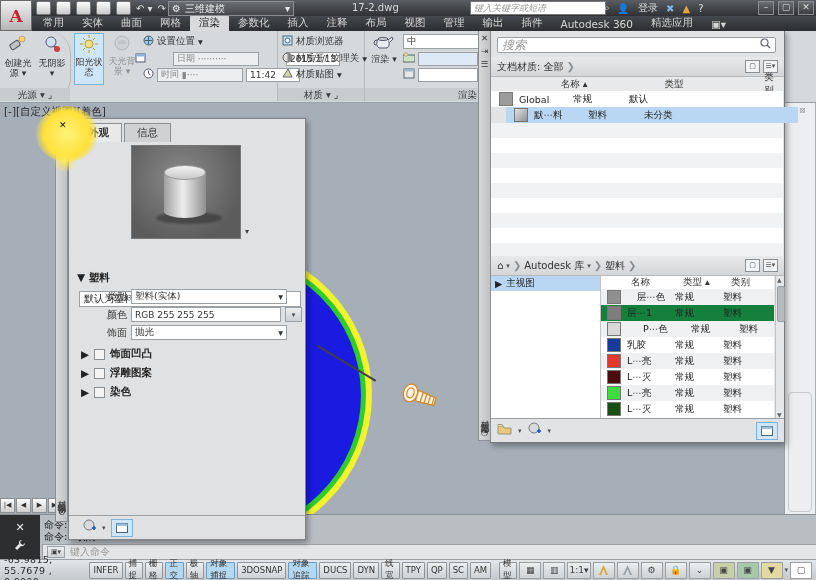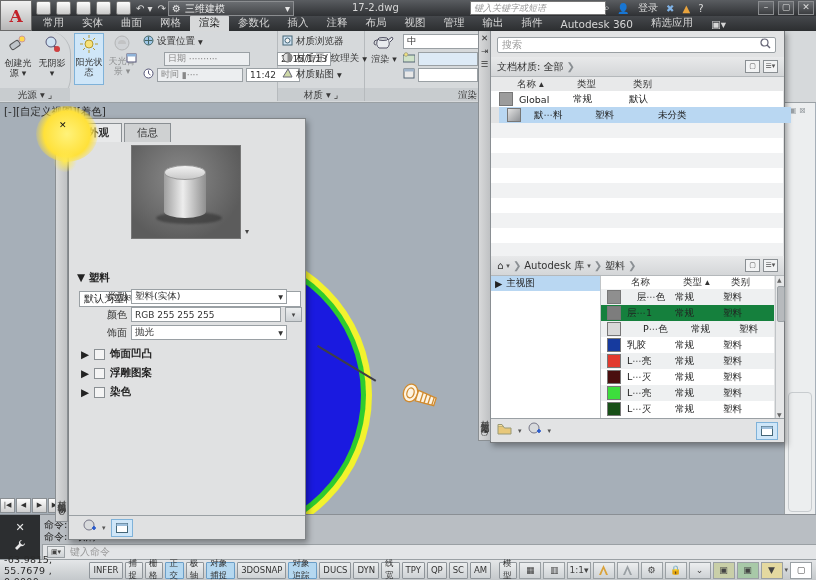--- a/index.html
+++ b/index.html
@@ -58,21 +58,21 @@
   .msec{position:absolute;left:8px;font-size:10.5px;font-weight:bold;color:#222;}
   .mrow{position:absolute;font-size:10px;color:#333;display:flex;align-items:center;gap:4px;}
   .mrow .lab{width:34px;text-align:right;}
   .collrow{position:absolute;left:12px;display:flex;align-items:center;gap:5px;font-size:10.5px;font-weight:bold;color:#222;}
   .chk{width:9px;height:9px;border:1px solid #8a8f93;background:#f4f4f4;display:inline-block;}
   .mfootbar{position:absolute;left:0;bottom:0;width:100%;height:24px;border-top:1px solid #9aa0a4;display:flex;align-items:center;gap:5px;padding-left:14px;box-sizing:border-box;}
   .togglebtn{width:20px;height:16px;border:1px solid #7fb2d9;background:#cfe6f8;display:flex;align-items:center;justify-content:center;}
   
   .mbrowser{left:490px;top:30px;width:293px;height:411px;background:#e2e3e4;border:1px solid #76797c;box-shadow:2px 3px 6px rgba(0,0,0,.35);z-index:20;}
   .msearch{position:absolute;left:6px;top:6px;width:279px;height:16px;background:#fff;border:1px solid #9aa0a4;border-radius:2px;display:flex;align-items:center;padding:0 4px;box-sizing:border-box;}
-  .msearch .ph{color:#9a9a9a;font-size:10px;flex:1;}
+  .msearch .ph{color:#9a9a9a;font-style:italic;font-size:12px;flex:1;}
   .crumbrow{position:absolute;left:0;width:100%;height:20px;background:linear-gradient(#e8e9ea,#d4d6d8);border-bottom:1px solid #b4b8bb;display:flex;align-items:center;padding:0 6px;box-sizing:border-box;font-size:10px;color:#333;gap:3px;}
   .crumbrow .spacer{flex:1;}
   .viewicon{width:13px;height:11px;border:1px solid #8a8f93;background:#f2f3f4;font-size:7px;line-height:10px;text-align:center;color:#555;}
   .tblhead{display:flex;font-size:9.5px;color:#333;background:#e8e9ea;border-bottom:1px solid #c0c4c7;align-items:center;}
   .trow{display:flex;align-items:center;font-size:9.5px;color:#222;}
   .sw{width:12px;height:12px;border:1px solid #777;margin:0 6px 0 8px;}
   .sel{background:#b9d7f2 !important;}
   .stripes{background:repeating-linear-gradient(#f1f2f3 0 15px,#ffffff 15px 30px);}
   .libtree{position:absolute;left:0;width:110px;background:#fff;border-right:1px solid #c0c4c7;box-sizing:border-box;}
   .scroll{position:absolute;right:0;width:9px;background:#e6e7e8;border-left:1px solid #c0c4c7;box-sizing:border-box;}
@@ -208,21 +208,21 @@
       </div>
       <div class="smallrow" style="left:72px;top:3px;">
         <span>
           <svg width="11" height="11" viewBox="0 0 11 11">
               <circle cx="5.5" cy="5.5" r="4.5" fill="#9fc7e8" stroke="#466"></circle>
               <path d="M1.5 5.5h8M5.5 1.5v8" stroke="#466"></path>
             </svg>
         </span>
         <span>设置位置</span> ▾
       </div>
-      <div class="smallrow" style="left:55px;top:20px;gap:27px;">
+      <div class="smallrow" style="left:64px;top:20px;gap:27px;">
         <span>
           <svg width="11" height="11" viewBox="0 0 11 11">
               <rect x="1" y="2" width="9" height="8" fill="#fff" stroke="#557"></rect>
               <rect x="1" y="2" width="9" height="2.5" fill="#8fb3d9"></rect>
             </svg>
         </span>
         <span class="slider" style="width:78px;"><span>日期</span>&nbsp;··········</span>
         <span class="valbox" style="width:46px;">2015/1/13</span>
       </div>
       <div class="smallrow" style="left:72px;top:36px;">
@@ -437,33 +437,33 @@
       </span>
     </div>
     <div class="crumbrow" style="top:26px;">
       <span>文档材质: 全部</span>
       <span style="color:#8a8f93;">❯</span>
       <span class="spacer"></span>
       <span class="viewicon">▢</span>
       <span class="viewicon">☰▾</span>
     </div>
 
-    <div class="abs tblhead" style="left:0;top:46px;width:292px;height:14px;">
+    <div class="abs tblhead" style="left:0;top:46px;width:292px;height:14px;gap:44px;">
       <span style="width:26px;"></span>
       <span style="width:60px;"><span>名称</span> ▴</span>
       <span style="width:56px;">类型</span>
       <span>类别</span>
     </div>
     <div class="abs trow" style="left:0;top:60px;width:292px;height:16px;background:#fff;">
       <span class="sw" style="background: rgb(156, 156, 156);"></span>
       <span style="width:54px;">Global</span>
       <span style="width:56px;">常规</span>
       <span>默认</span>
     </div>
-    <div class="abs trow sel" style="left:8px;top:76px;width:292px;height:16px;gap:7px;">
+    <div class="abs trow sel" style="left:15px;top:76px;width:292px;height:16px;">
       <span class="sw" style="background:linear-gradient(135deg,#e2e2e2,#8f9296);"></span>
       <span style="width:54px;">默⋯料</span>
       <span style="width:56px;">塑料</span>
       <span>未分类</span>
     </div>
     <div class="abs stripes" style="left:0;top:92px;width:292px;height:133px;"></div>
 
     <div class="crumbrow" style="top:225px;">
       <span>⌂</span>
       <span style="font-size:7px;color:#555;">▾</span>

